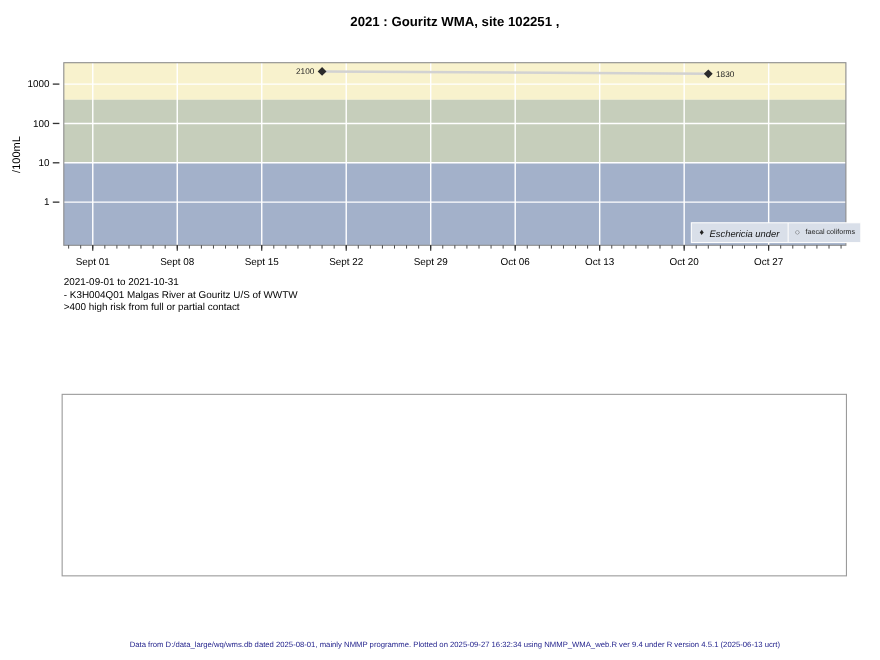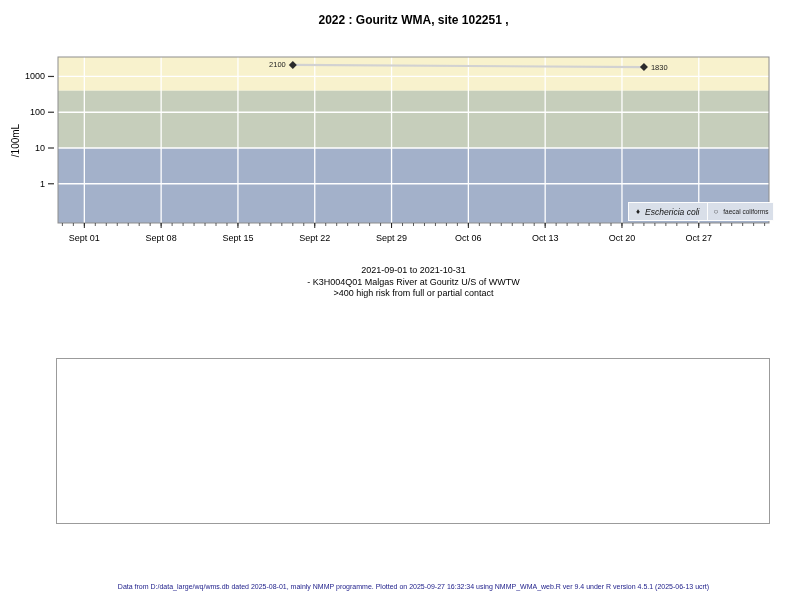--- a/index.html
+++ b/index.html
@@ -20,36 +20,36 @@
   .legend-cell{display:flex;align-items:center;background:#d9dfe9;height:17px;
     box-sizing:border-box;white-space:nowrap;}
   .legend-cell.ecoli{padding:0 8px 0 7px;}
   .legend-cell.fc{padding:0 5px 0 5px;}
   .legend-sym{color:#222;margin-right:5px;}
   .legend-sym.diamond{font-size:8px;line-height:8px;}
   .legend-sym.circle{font-size:8px;line-height:8px;color:#444;}
   .legend-label-ecoli{font-style:italic;font-size:8.5px;color:#111;}
   .legend-label-fc{font-size:6.5px;color:#222;}
 
-  .caption-block{position:absolute;left:58px;top:265px;width:711px;text-align:center;
+  .caption-block{position:absolute;left:58px;top:251px;width:711px;
     font-size:9px;line-height:11.5px;color:#000;}
 
   .empty-box{position:absolute;left:56px;top:358px;width:712px;height:164px;
     border:1px solid #9b9b9b;background:#fff;}
 
   .footer-note{position:absolute;left:58px;top:583px;width:711px;text-align:center;
     font-size:7px;color:#22228c;}
 </style>
 </head>
 <body>
 
 <div class="page">
 
   <div class="title-block">
-    <div>2022 : Gouritz WMA, site 102251 ,</div>
+    <div>2021 : Gouritz WMA, site 102251 ,</div>
   </div>
 
   <div class="y-axis-title">
     <span>/100mL</span>
   </div>
 
   <svg class="chart" id="chart-svg" width="800" height="600">
       <rect x="58" y="57" width="711" height="33.69404786427981" fill="#f8f2cd"></rect>
       <rect x="58" y="90.69404786427981" width="711" height="57.30299847869078" fill="#c6cebb"></rect>
       <rect x="58" y="147.99704634297058" width="711" height="75.00295365702941" fill="#a3b1ca"></rect>
@@ -161,21 +161,21 @@
       <polyline points="292.80555555555554,64.93515762866527 643.9166666666667,67.07296606213731" fill="none" stroke="#d2d2d2" stroke-width="2.2"></polyline>
       <path d="M 292.80555555555554 60.935157628665266 L 296.80555555555554 64.93515762866527 L 292.80555555555554 68.93515762866527 L 288.80555555555554 64.93515762866527 Z" fill="#2b2b2b"></path>
       <text x="285.80555555555554" y="67.43515762866527" text-anchor="end" font-size="7.5" fill="#222">2100</text>
       <path d="M 643.9166666666667 63.07296606213731 L 647.9166666666667 67.07296606213731 L 643.9166666666667 71.07296606213731 L 639.9166666666667 67.07296606213731 Z" fill="#2b2b2b"></path>
       <text x="650.9166666666667" y="69.57296606213731" text-anchor="start" font-size="7.5" fill="#222">1830</text>
     </svg>
 
   <div class="legend">
     <div class="legend-cell ecoli">
       <span class="legend-sym diamond">♦</span>
-      <span class="legend-label-ecoli">Eschericia coli</span>
+      <span class="legend-label-ecoli">Eschericia under</span>
     </div>
     <div class="legend-cell fc">
       <span class="legend-sym circle">○</span>
       <span class="legend-label-fc">faecal coliforms</span>
     </div>
   </div>
 
   <div class="caption-block">
     <div>2021-09-01 to 2021-10-31</div>
     <div>- K3H004Q01 Malgas River at Gouritz U/S of WWTW</div>

